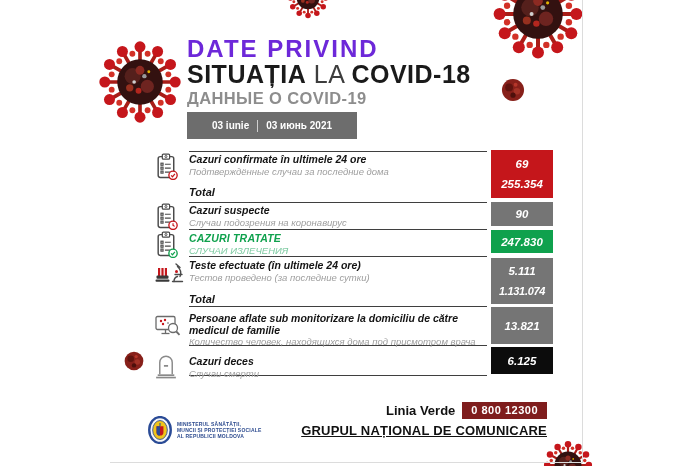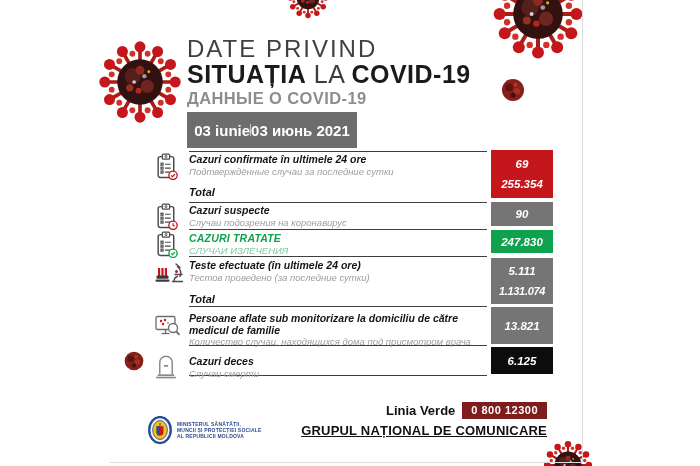--- a/index.html
+++ b/index.html
@@ -5,28 +5,28 @@
   html,body{margin:0;padding:0;background:#ffffff;}
   .canvas{position:relative;width:700px;height:466px;background:#ffffff;overflow:hidden;
           font-family:"Liberation Sans", sans-serif;color:#1c1c1c;}
   .abs{position:absolute;}
 
   
   .edge-r{left:582px;top:0;width:1px;height:463px;background:#dcdcdc;}
   .edge-b{left:110px;top:462px;width:473px;height:1px;background:#dcdcdc;}
 
   
-  .t1{left:187px;top:35px;font-size:24px;font-weight:400;color:#404040;letter-spacing:2px;}
+  .t1{left:187px;top:35px;font-size:24px;font-weight:700;color:#6d28d9;letter-spacing:2px;}
   .t2{left:187px;top:60px;font-size:25px;color:#1a1a1a;letter-spacing:.5px;}
   .t2 .b{font-weight:800;}
   .t2 .l{font-weight:400;color:#3d3d3d;}
   .t3{left:187px;top:89px;font-size:16.5px;font-weight:800;color:#8d8d8d;letter-spacing:.4px;}
-  .datebox{left:187px;top:112px;width:170px;height:36px;background:#6d6d6d;color:#fff;
-           display:flex;align-items:center;justify-content:center;
-           font-size:15px;font-weight:700;}
+  .datebox{left:187px;top:112px;width:170px;height:27px;background:#6d6d6d;color:#fff;
+           display:flex;align-items:center;justify-content:center;gap:8px;
+           font-size:10px;font-weight:700;}
   .datebox .sep{display:inline-block;width:1px;height:12px;background:#cfcfcf;}
 
   
   .table{left:155px;top:148px;width:400px;height:232px;font-style:italic;}
   .dv{position:absolute;left:34px;width:298px;height:1px;background:#3f3f3f;}
   .icn{position:absolute;left:0;width:30px;}
   .tb{position:absolute;left:34px;width:296px;line-height:12px;}
   .tb .ti{font-size:10.5px;font-weight:700;color:#151515;line-height:11.5px;}
   .tb .su{font-size:9.5px;color:#9e9e9e;line-height:10.5px;margin-top:1px;}
   .tb .tot{font-size:11px;font-weight:700;color:#151515;}
@@ -156,21 +156,21 @@
       <use href="#virus"></use>
     </svg>
 
   <div class="abs edge-r"></div>
   <div class="abs edge-b"></div>
 
   <div class="abs t1">DATE PRIVIND</div>
   <div class="abs t2">
     <span class="b">SITUAȚIA</span>
     <span class="l">LA</span>
-    <span class="b">COVID-19</span>
+    <span class="b">COVID-18</span>
   </div>
   <div class="abs t3">ДАННЫЕ О COVID-19</div>
   <div class="abs datebox">
     <span>03 iunie</span>
     <span class="sep"></span>
     <span>03 июнь 2021</span>
   </div>
 
   <div class="abs table">
     <div class="dv" style="top:3px"></div>
@@ -183,21 +183,21 @@
 
     <div class="icn" style="top:5px">
       <svg width="24" height="27" viewBox="0 0 22 26">
           <use href="#clipboard"></use>
         <circle cx="16.8" cy="21.5" r="4" fill="#fff" stroke="#c5161b" stroke-width="1.3"></circle>
         <path d="M15 21.5 l1.3 1.4 2.3-2.8" fill="none" stroke="#c5161b" stroke-width="1.2"></path>
         </svg>
     </div>
     <div class="tb" style="top:6px">
       <div class="ti">Cazuri confirmate în ultimele 24 ore</div>
-      <div class="su">Подтверждённые случаи за последние сутки</div>
+      <div class="su">Подтверждённые случаи за последние дома</div>
       <div class="tot" style="margin-top:9px">Total</div>
     </div>
     <div class="vbox red two" style="top:2px;height:48px">
       <span>69</span>
       <span>255.354</span>
     </div>
 
     <div class="icn" style="top:55px">
       <svg width="24" height="27" viewBox="0 0 22 26">
           <use href="#clipboard"></use>
@@ -263,21 +263,21 @@
         <circle cx="8" cy="9" r="1.2" fill="#c5161b"></circle>
           <circle cx="13" cy="8" r="1" fill="#9a9a9a"></circle>
         <line x1="10.5" y1="14.5" x2="10.5" y2="18" stroke="#6b6b6b" stroke-width="1.3"></line>
         <line x1="6.5" y1="18.5" x2="14.5" y2="18.5" stroke="#6b6b6b" stroke-width="1.3"></line>
         <circle cx="18" cy="13" r="4.5" fill="#fff" stroke="#6b6b6b" stroke-width="1.3"></circle>
         <line x1="21.3" y1="16.5" x2="24.5" y2="19.8" stroke="#6b6b6b" stroke-width="1.8"></line>
       </svg>
     </div>
     <div class="tb" style="top:165px">
       <div class="ti">Persoane aflate sub monitorizare la domiciliu de către medicul de familie</div>
-      <div class="su">Количество случаи, находящихся дома под присмотром врача</div>
+      <div class="su">Количество человек, находящихся дома под присмотром врача</div>
     </div>
     <div class="vbox gray" style="top:159px;height:37px">
       <span>13.821</span>
     </div>
 
     <div class="icn" style="top:204px">
       <svg width="22" height="27" viewBox="0 0 20 26">
         <path d="M4 21.5 V10 a6 6 0 0 1 12 0 V21.5" fill="none" stroke="#8a8a8a" stroke-width="1.4"></path>
         <rect x="8" y="12.5" width="4" height="1.7" fill="#8a8a8a"></rect>
         <line x1="2" y1="22.3" x2="18" y2="22.3" stroke="#8a8a8a" stroke-width="1.6"></line>

